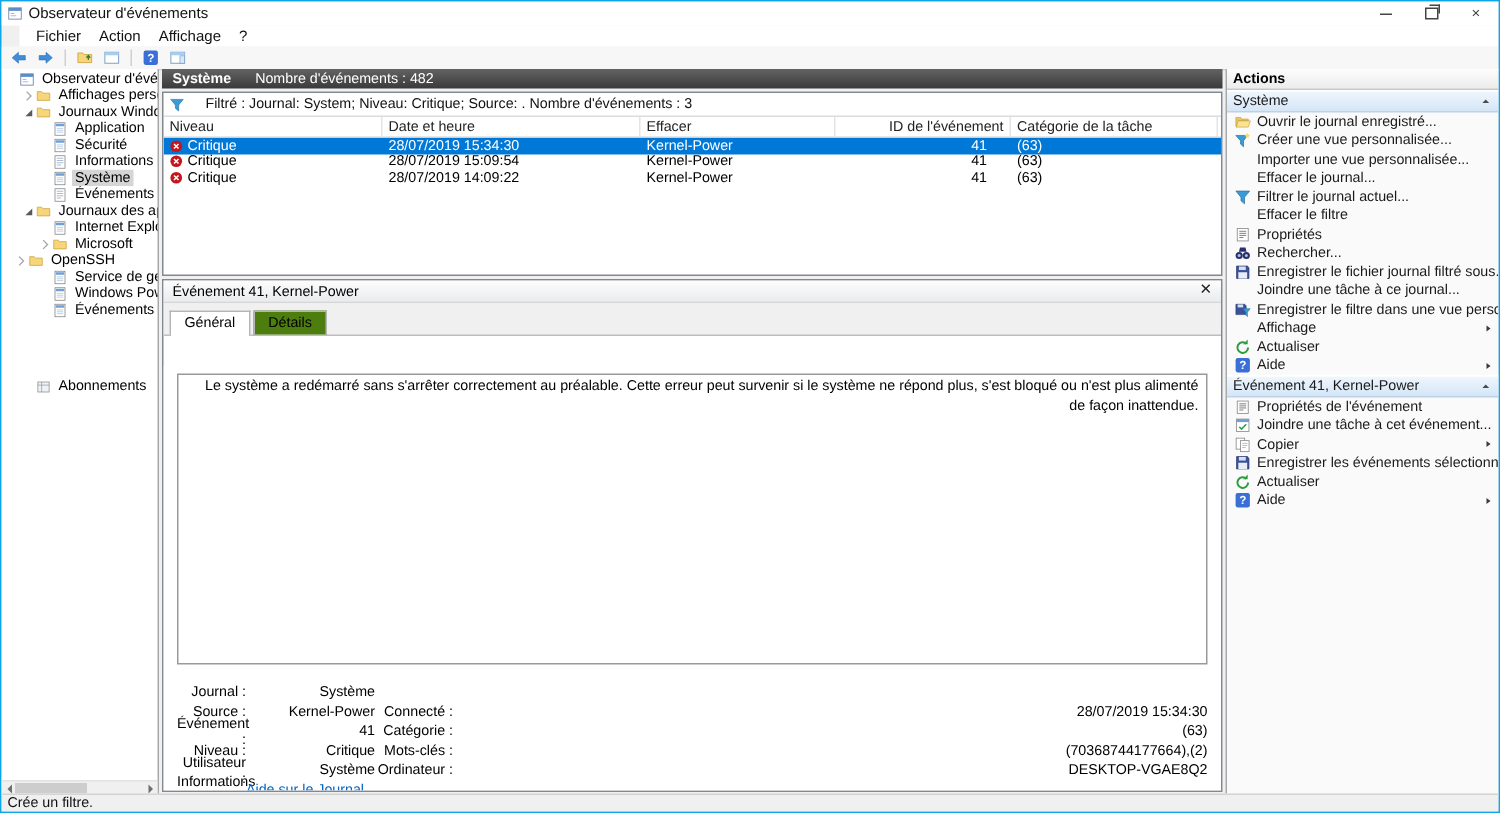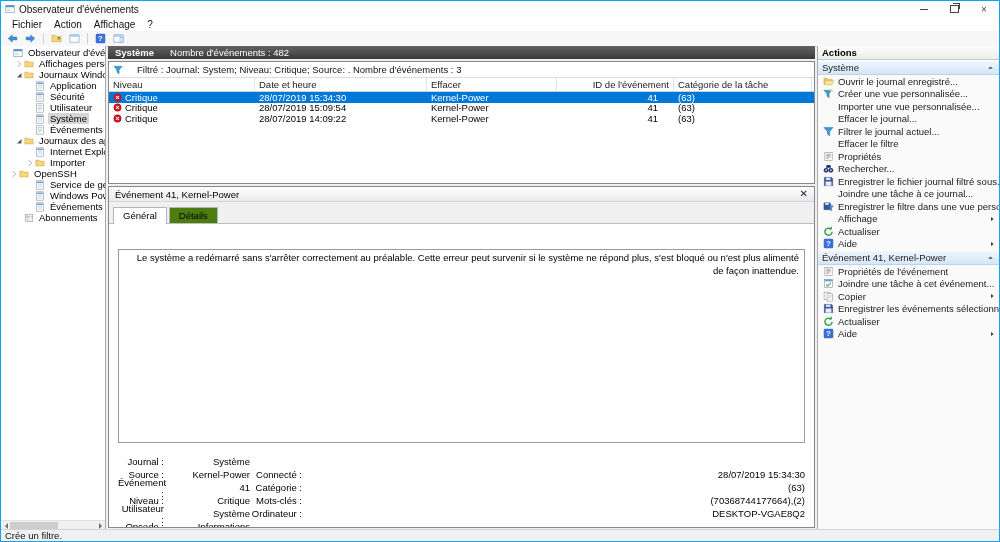--- a/index.html
+++ b/index.html
@@ -12,21 +12,21 @@
   .titlebar{height:16px;background:#fff;display:flex;align-items:center;padding-left:4px;}
   .titlebar .ico{width:10px;height:10px;margin-right:4px;}
   .title-text{font-size:10px;color:#111;white-space:nowrap;}
   .winbtns{margin-left:auto;display:flex;height:100%;}
   .wb{width:30px;height:100%;display:flex;align-items:center;justify-content:center;color:#444;font-size:10px;}
   .wb-min i{display:block;width:8px;border-bottom:1px solid #444;}
   .wb-max i{display:block;width:7px;height:6px;border:1px solid #444;position:relative;background:#fff;}
   .wb-max i::before{content:"";position:absolute;left:2px;top:-3px;width:6px;height:5px;border:1px solid #444;border-bottom:none;border-left:none;}
 
   
-  .menubar{height:14px;background:#fff;display:flex;align-items:center;padding-left:5px;}
+  .menubar{height:14px;background:#fff;display:flex;align-items:center;padding-left:5px;margin-left:12px;}
   .menu-item{padding:0 6px;font-size:10px;color:#111;}
   .toolbar{height:15px;background:#f7f7f7;border-bottom:1px solid #d4d4d4;display:flex;align-items:center;padding-left:4px;gap:3px;}
   .tbtn{width:15px;height:13px;display:flex;align-items:center;justify-content:center;}
   .tsep{width:1px;height:11px;background:#d0d0d0;margin:0 2px;}
 
   
   .main{position:absolute;left:0;right:0;top:45px;bottom:11px;display:flex;}
 
   
   .tree{width:105px;background:#fff;border-right:1px solid #a9a9a9;position:relative;box-sizing:border-box;padding-top:1px;overflow:hidden;}
@@ -237,21 +237,21 @@
             <span class="tlabel">Sécurité</span>
           </div>
           <div class="tree-row" style="padding-left: 24px;">
             <span class="expander"></span>
             <span class="ico">
               <svg viewBox="0 0 12 12">
                 <rect x="2" y="1" width="8" height="10" fill="#fff" stroke="#7e7e7e" stroke-width="0.6"></rect>
                 <path d="M3.4 3h5.2M3.4 4.8h5.2M3.4 6.6h5.2M3.4 8.4h3.4" stroke="#9fb3c8" stroke-width="0.7"></path>
               </svg>
             </span>
-            <span class="tlabel">Utilisateur</span>
+            <span class="tlabel">Informations</span>
           </div>
           <div class="tree-row sel" style="padding-left: 24px;">
             <span class="expander"></span>
             <span class="ico">
               <svg viewBox="0 0 12 12">
                 <rect x="2" y="1" width="8" height="10" fill="#fff" stroke="#7e7e7e" stroke-width="0.6"></rect>
                 <rect x="2.6" y="1.8" width="6.8" height="2" fill="#6f9fd8"></rect>
                 <path d="M3.4 5.5h5.2M3.4 7h5.2M3.4 8.5h5.2" stroke="#b7c9de" stroke-width="0.7"></path>
               </svg>
             </span>
@@ -295,21 +295,21 @@
             <span class="expander">
               <svg viewBox="0 0 12 12">
                 <path d="M4.5 2.5L8 6l-3.5 3.5" fill="none" stroke="#a6a6a6" stroke-width="1.1"></path>
               </svg>
             </span>
             <span class="ico">
               <svg viewBox="0 0 12 12">
                 <path d="M1 2.5h3.5l1 1.2H11v5.8H1z" fill="#f6d678" stroke="#c9a23f" stroke-width="0.6"></path>
               </svg>
             </span>
-            <span class="tlabel">Importer</span>
+            <span class="tlabel">Microsoft</span>
           </div>
           <div class="tree-row" style="padding-left: 8px;">
             <span class="expander">
               <svg viewBox="0 0 12 12">
                 <path d="M4.5 2.5L8 6l-3.5 3.5" fill="none" stroke="#a6a6a6" stroke-width="1.1"></path>
               </svg>
             </span>
             <span class="ico">
               <svg viewBox="0 0 12 12">
                 <path d="M1 2.5h3.5l1 1.2H11v5.8H1z" fill="#f6d678" stroke="#c9a23f" stroke-width="0.6"></path>
@@ -343,21 +343,21 @@
             <span class="expander"></span>
             <span class="ico">
               <svg viewBox="0 0 12 12">
                 <rect x="2" y="1" width="8" height="10" fill="#fff" stroke="#7e7e7e" stroke-width="0.6"></rect>
                 <rect x="2.6" y="1.8" width="6.8" height="2" fill="#6f9fd8"></rect>
                 <path d="M3.4 5.5h5.2M3.4 7h5.2M3.4 8.5h5.2" stroke="#b7c9de" stroke-width="0.7"></path>
               </svg>
             </span>
             <span class="tlabel">Événements matériels</span>
           </div>
-          <div class="tree-row" style="padding-left: 13px;">
+          <div class="tree-row" style="padding-left: 13px; margin-top: 40px;">
             <span class="expander"></span>
             <span class="ico">
               <svg viewBox="0 0 12 12">
                 <rect x="1.5" y="2" width="9" height="8" fill="#eef3f8" stroke="#8a8a8a" stroke-width="0.6"></rect>
                 <path d="M1.5 4.5h9M4.5 2v8" stroke="#8a8a8a" stroke-width="0.5"></path>
               </svg>
             </span>
             <span class="tlabel">Abonnements</span>
           </div>
         </div>
@@ -481,26 +481,20 @@
                 <span class="fl2">Mots-clés :</span>
                 <span class="fv2">(70368744177664),(2)</span>
               </div>
               <div class="frow">
                 <span class="fl">Utilisateur :</span>
                 <span class="fv">Système</span>
                 <span class="fl2">Ordinateur :</span>
                 <span class="fv2">DESKTOP-VGAE8Q2</span>
               </div>
               <div class="frow">
-                <span class="fl">Opcode :</span>
-                <span class="fv">Informations</span>
-                <span class="fl2"></span>
-                <span class="fv2"></span>
-              </div>
-              <div class="frow">
                 <span class="fl">Informations :</span>
                 <span class="fv" style="width: auto;"><a href="#">Aide sur le Journal</a></span>
                 <span class="fl2"></span>
                 <span class="fv2"></span>
               </div>
             </div>
         </div>
       </div>
     </div>
 

